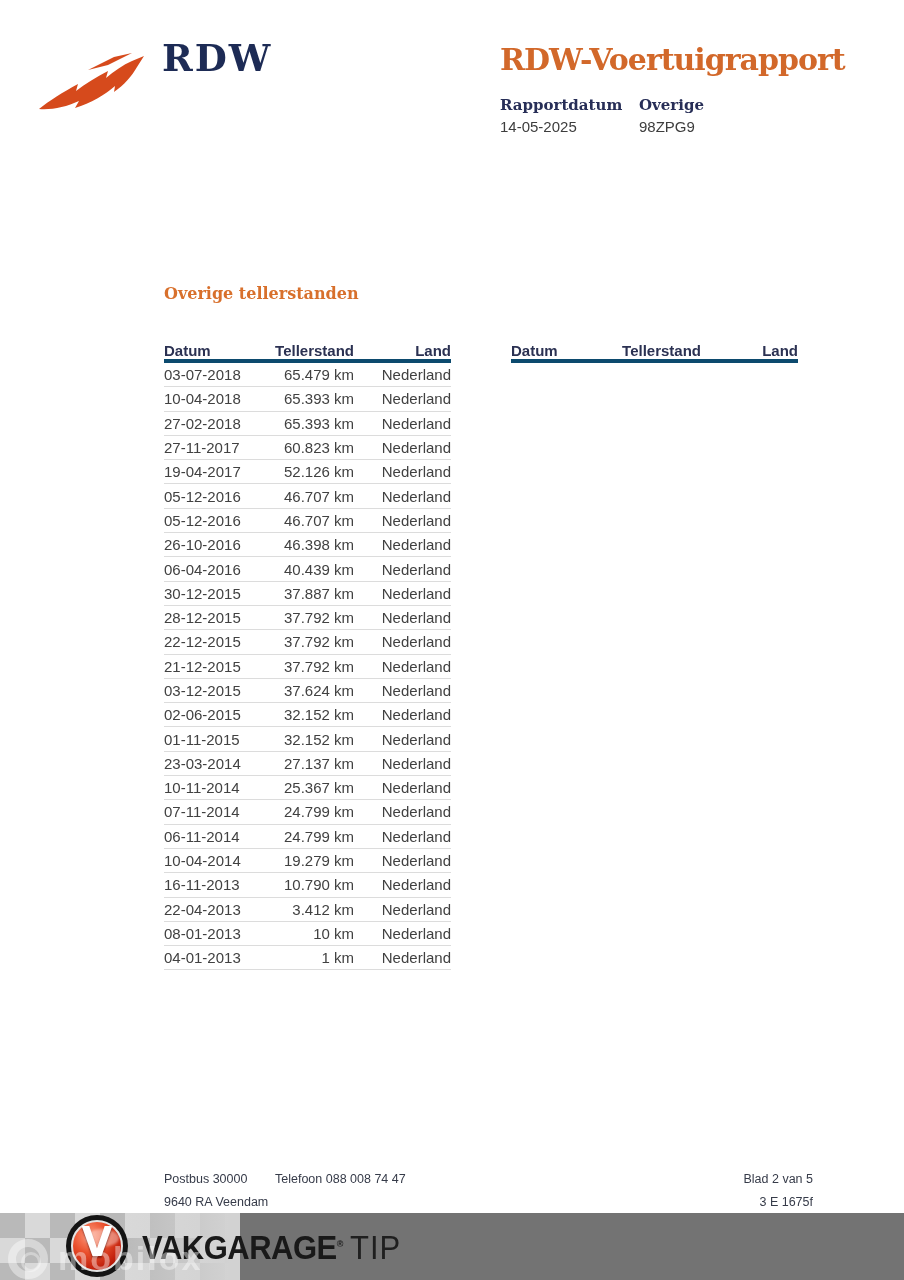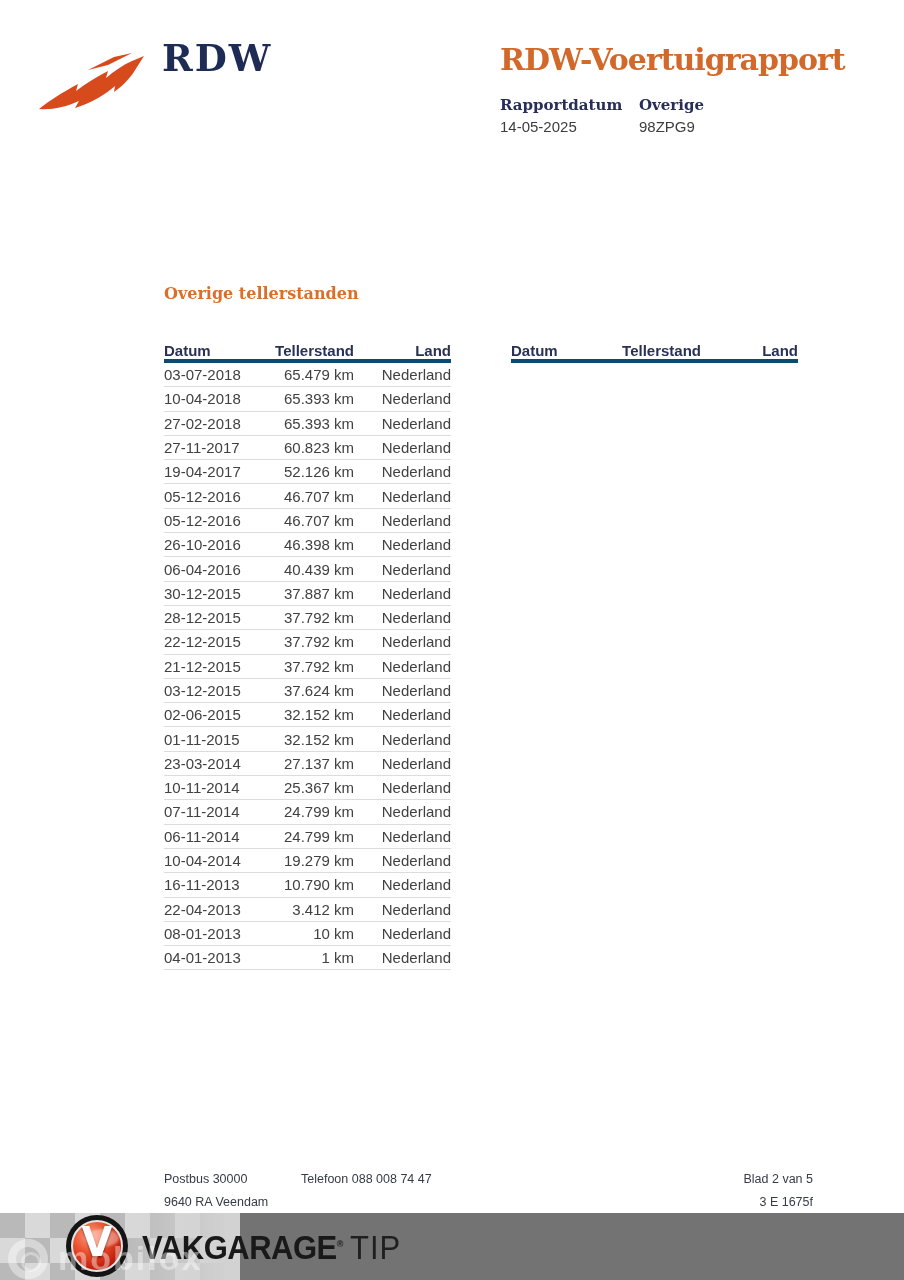--- a/index.html
+++ b/index.html
@@ -39,21 +39,21 @@
   .thead .c{font-weight:bold;font-size:15px;color:#2b3152;}
   .trow{display:flex;align-items:center;height:23.3px;border-bottom:1px solid #dcdcdc;}
   .trow .c{font-size:15px;color:#414141;}
   .c0{width:95px;text-align:left;}
   .c1{flex:1;text-align:right;}
   .c2{width:97px;text-align:right;}
 
   
   .foot{position:absolute;font-size:12.5px;color:#363b49;}
   .f-l1{left:164px;top:1172px;} .f-l2{left:164px;top:1195px;}
-  .f-m1{left:275px;top:1172px;margin-left:26px;} .f-m2{left:275px;top:1226px;}
+  .f-m1{left:275px;top:1172px;} .f-m2{left:275px;top:1226px;}
   .f-r1{right:91px;top:1172px;text-align:right;} .f-r2{right:91px;top:1195px;text-align:right;}
 
   
   .bar{position:absolute;left:0;bottom:0;width:904px;height:67px;background:#737373;}
   .checker{
     position:absolute;left:0;top:0;width:240px;height:67px;
     background-image:
       linear-gradient(90deg, rgba(210,210,210,0) 0%, rgba(210,210,210,0) 50%, #d2d2d2 96%),
       repeating-conic-gradient(#d9d9d9 0% 25%, #b9b9b9 25% 50%);
     background-size:auto, 50px 50px;

